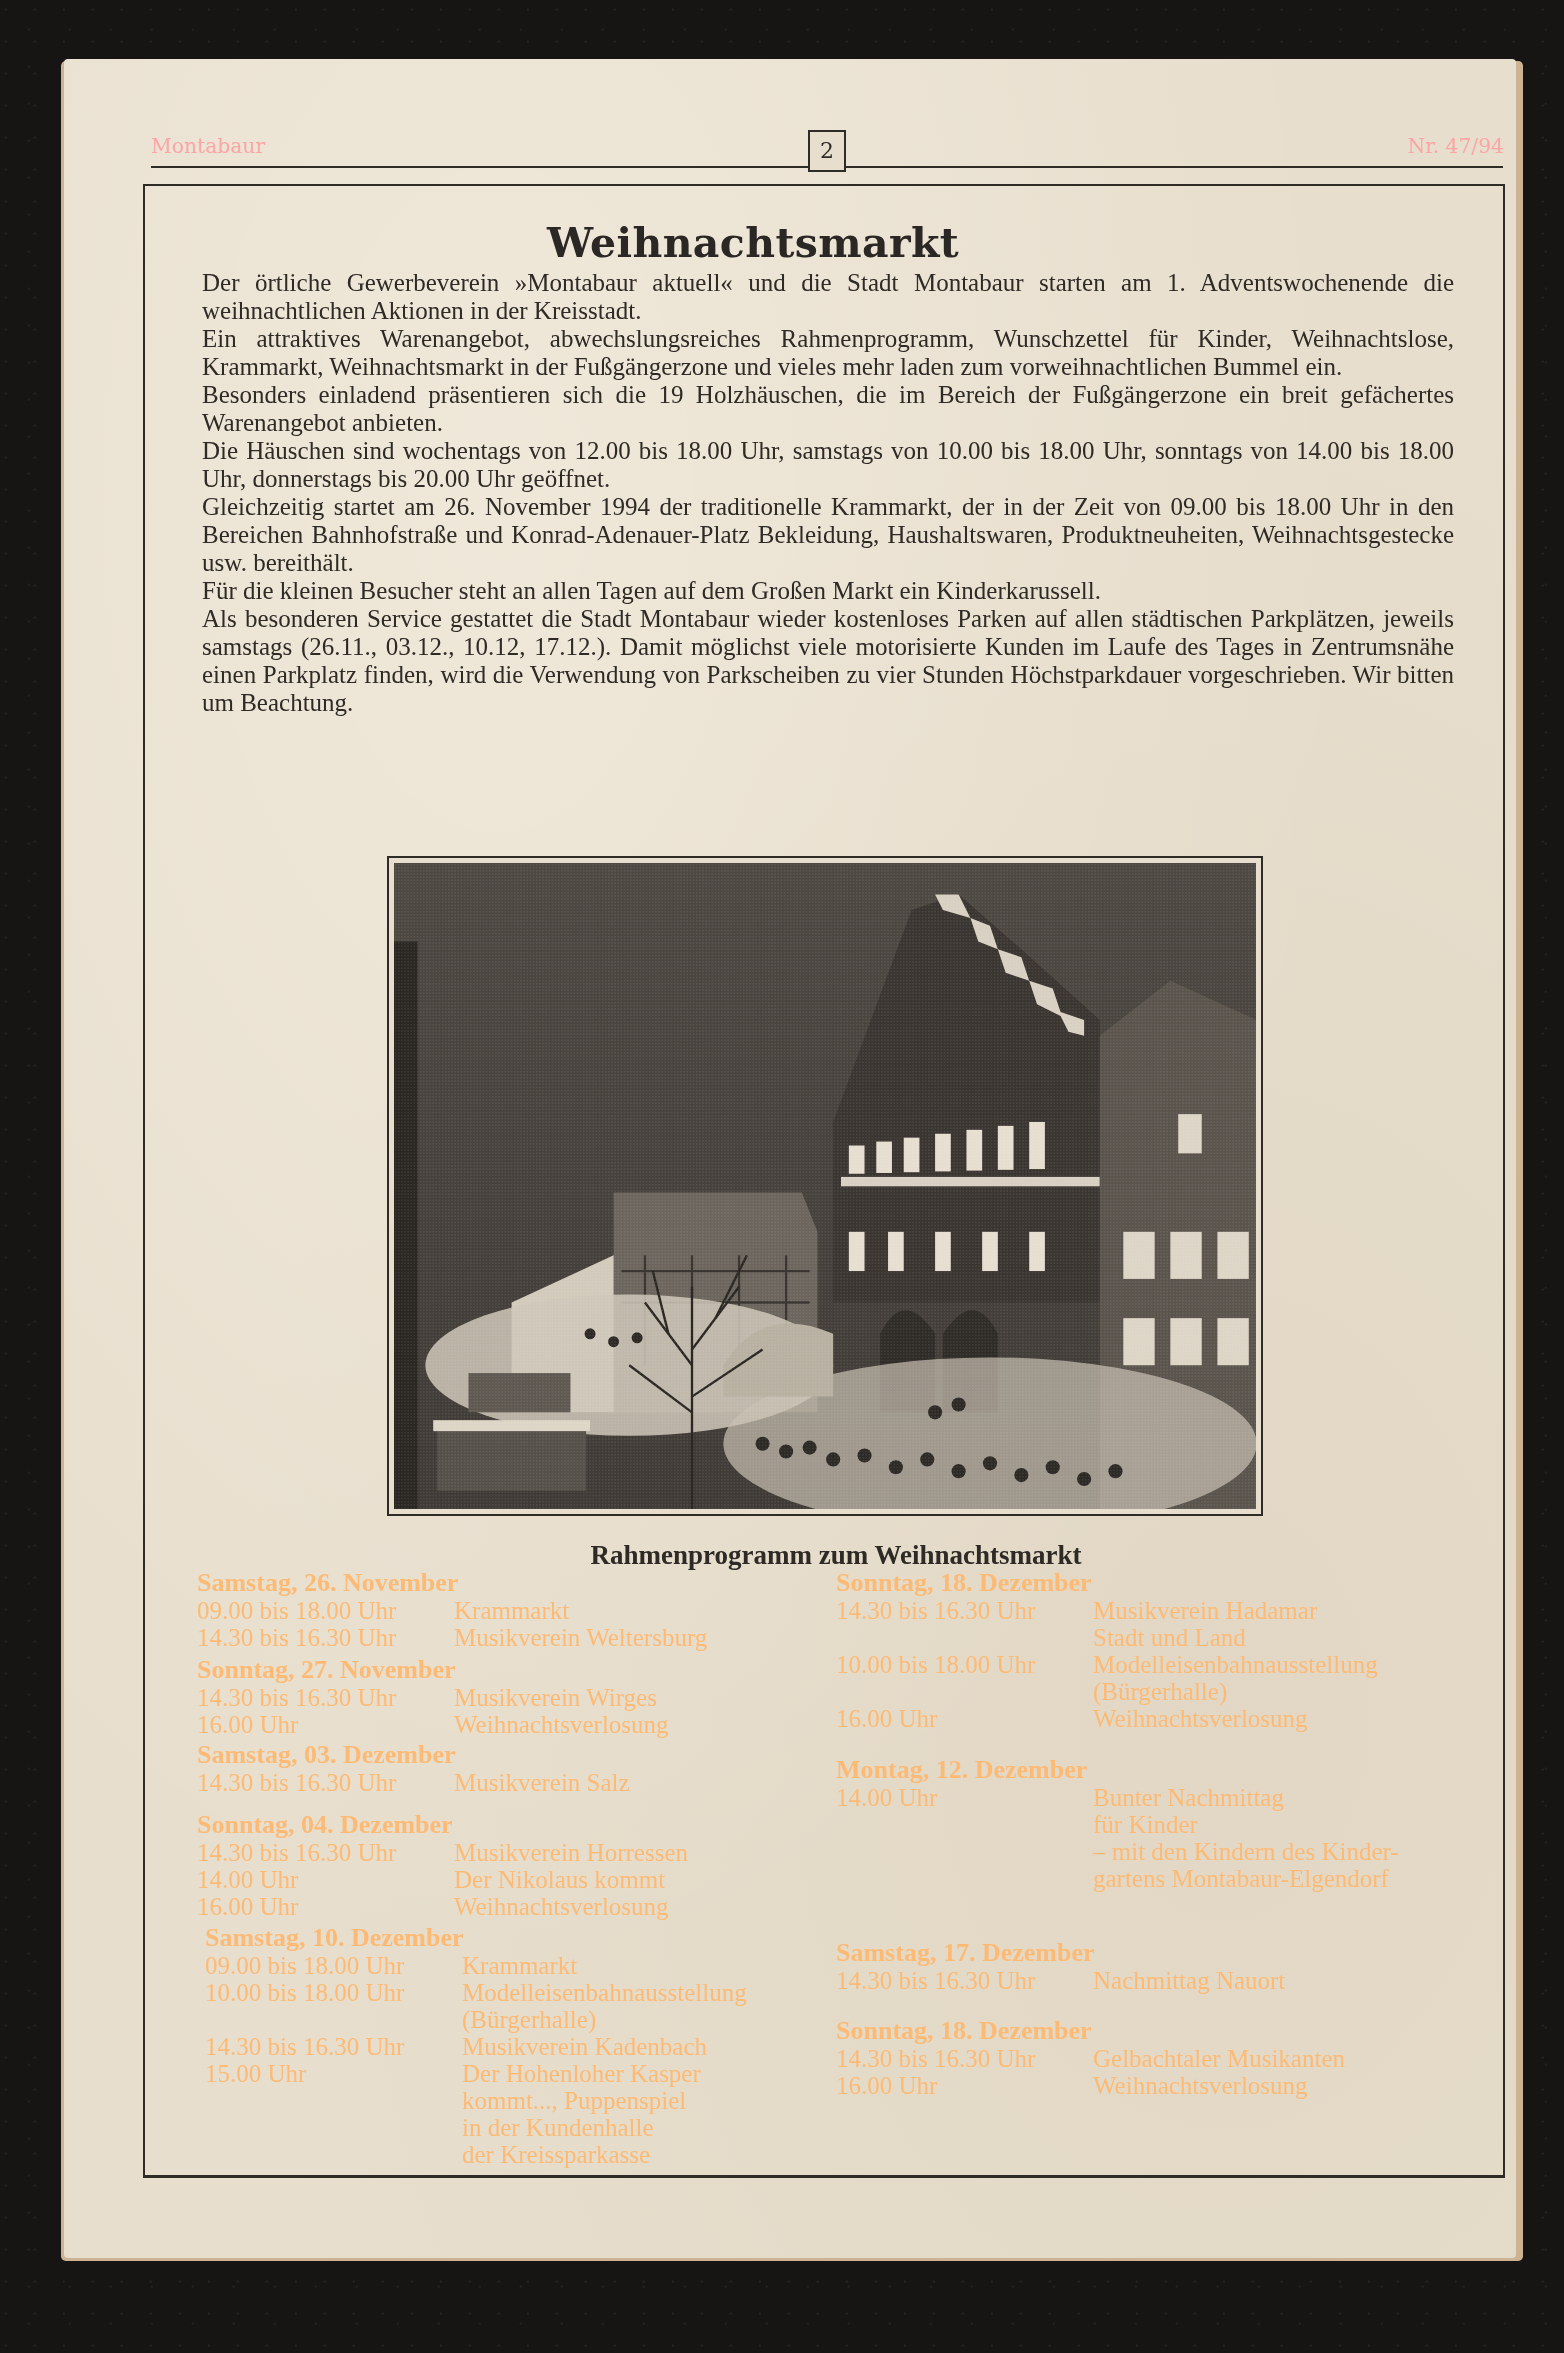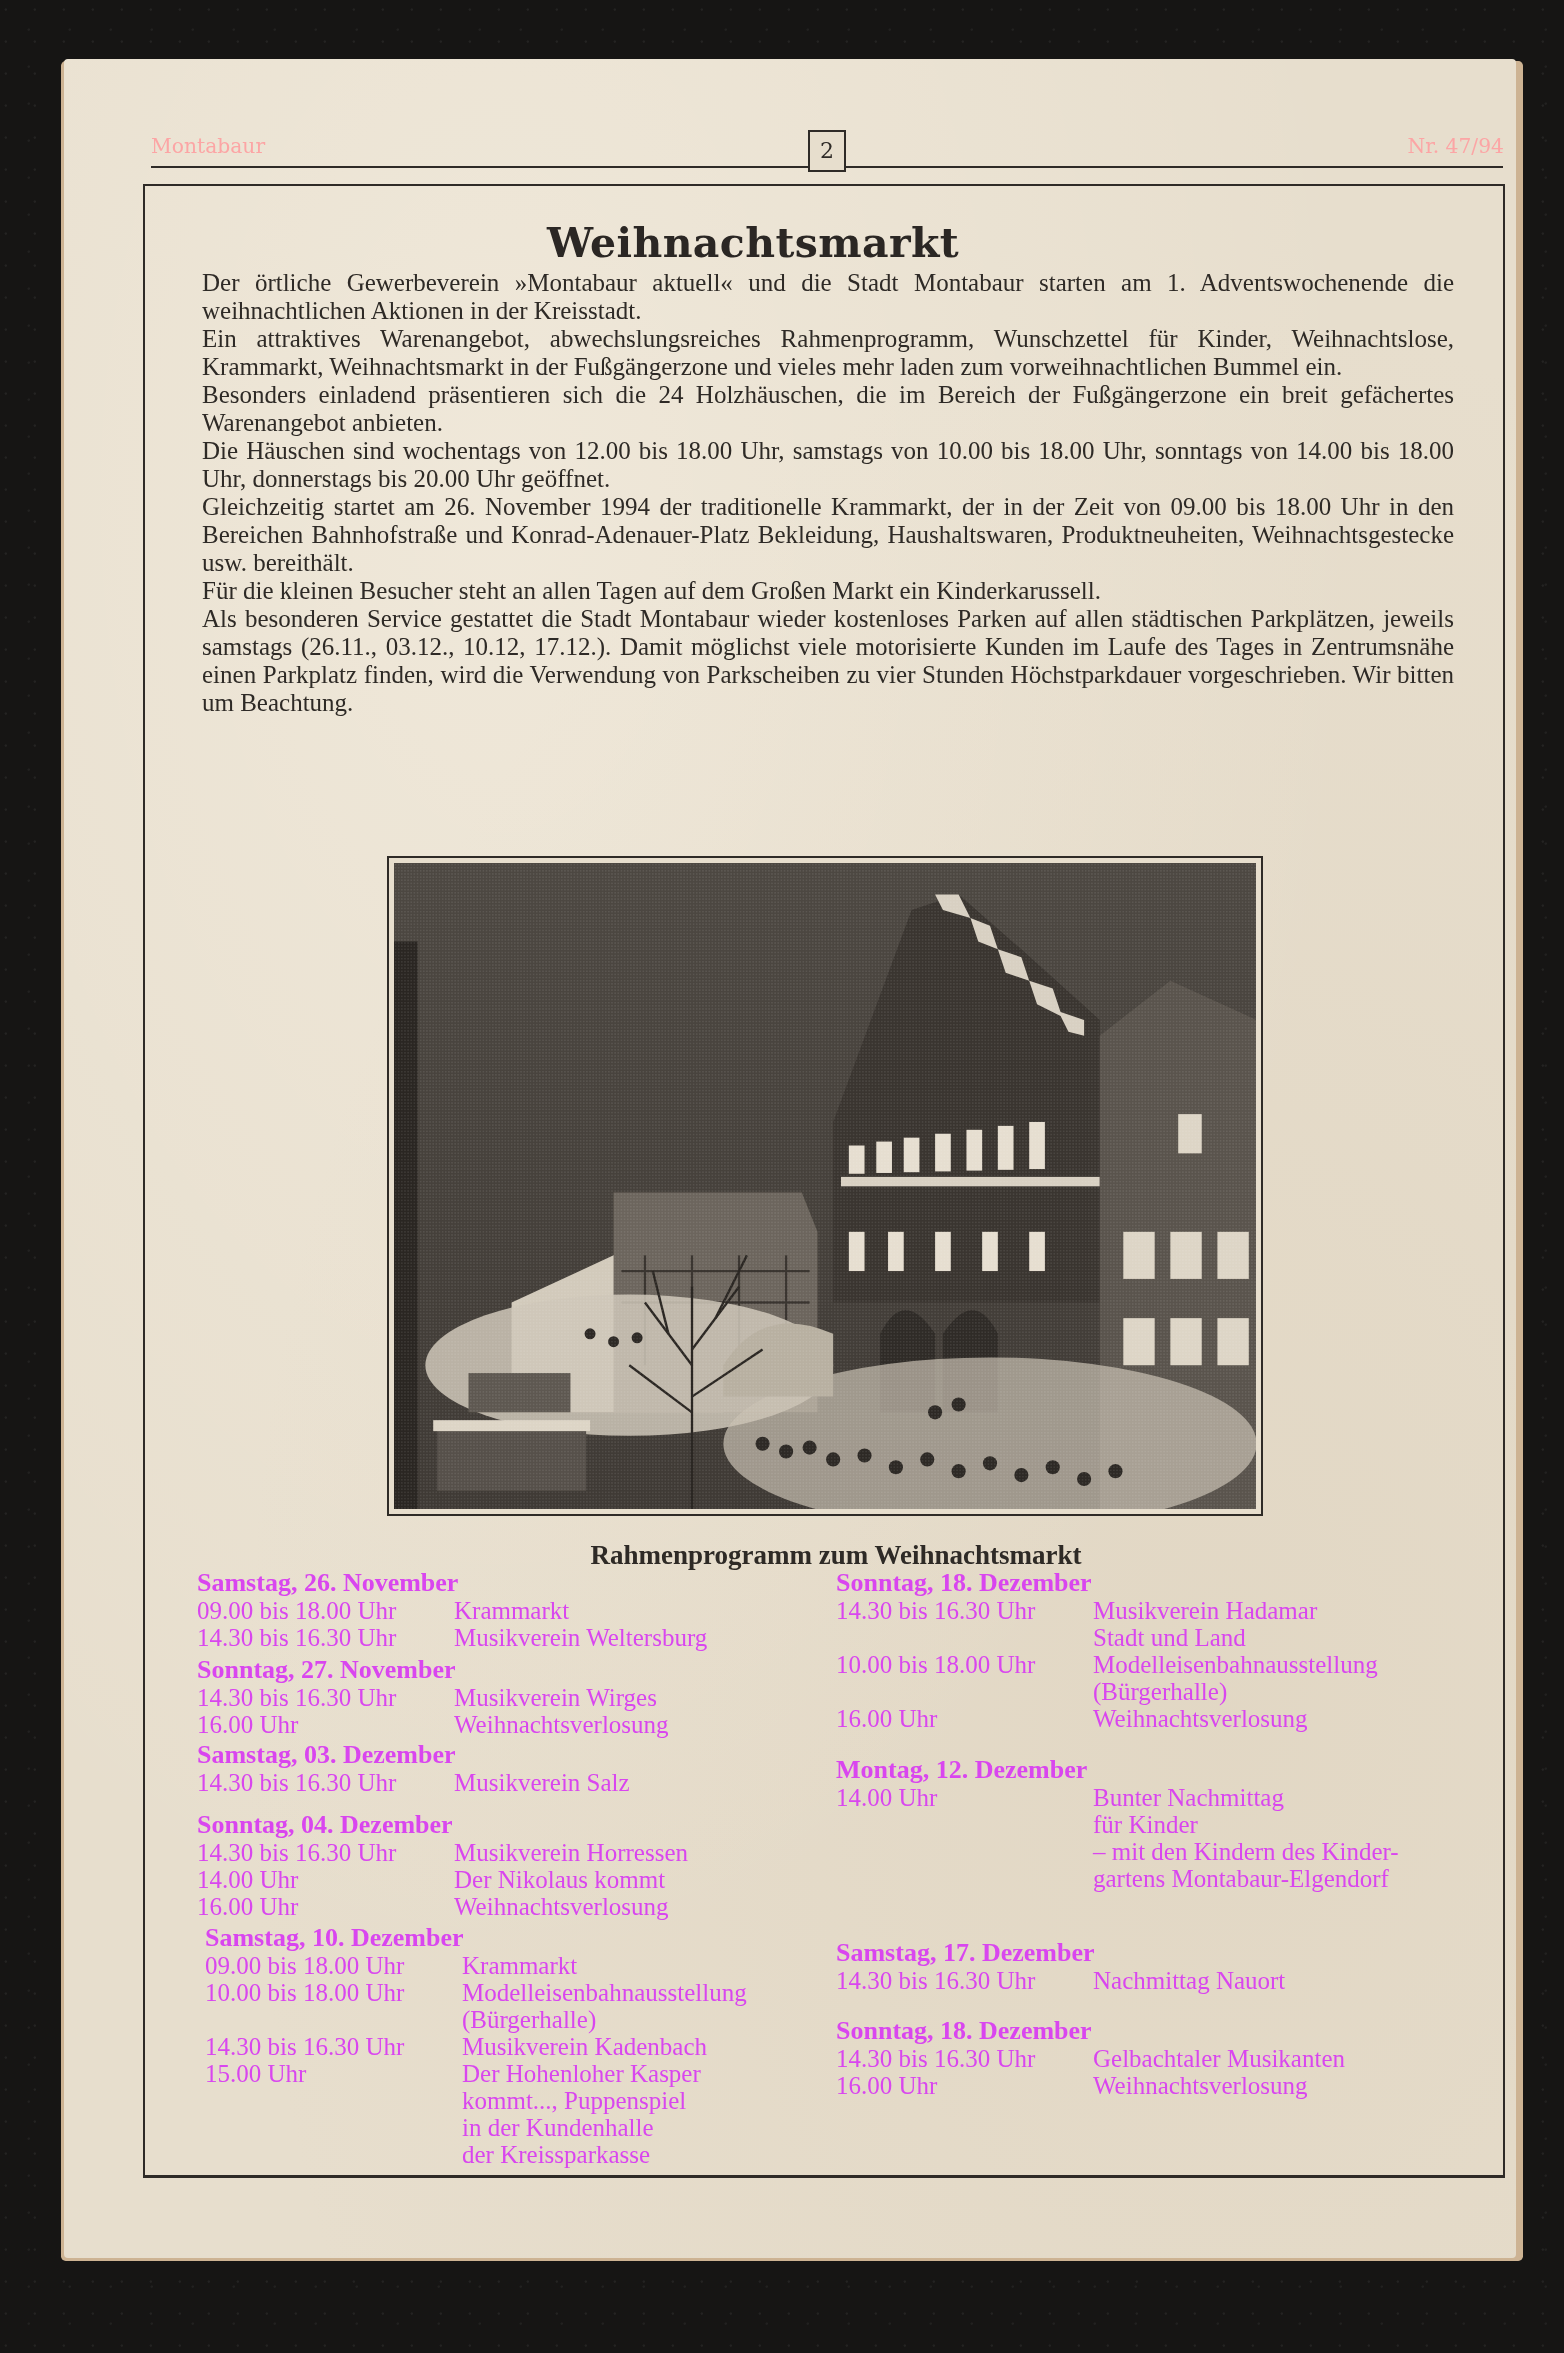--- a/index.html
+++ b/index.html
@@ -66,21 +66,21 @@
     overflow:hidden; background:#4a4540;
   }
   .photo svg { width:100%; height:100%; display:block; }
   .sched-title {
     position:absolute; left:143px; width:1386px; top:1540px;
     text-align:center; font-size:24px; font-weight:bold; line-height:30px;
     font-family:"Liberation Serif","DejaVu Serif",serif; font-size:27px;
   }
   .col {
     position:absolute; font-family:"Liberation Serif","DejaVu Serif",serif;
-    font-size:25px; line-height:27px; color:#d946ef;
+    font-size:25px; line-height:27px; color:#fdba74;
   }
   #col-left { left:197px; top:1569px; width:626px; }
   #col-right { left:836px; top:1569px; width:626px; }
   .day { margin:0 0 0 0; }
   .day-head { font-weight:bold; font-size:26px; line-height:28px; }
   .ev { display:flex; }
   .ev .t { width:257px; flex:none; white-space:nowrap; }
   .ev .d { flex:1; white-space:pre-line; }
 </style>
 </head>
@@ -95,21 +95,21 @@
 <div class="pagenum">2</div>
 <div class="hdr-text" id="hdr-right">Nr. 47/94</div>
 
 <div class="content-box"></div>
 
 <h1 class="title" style="margin:0">Weihnachtsmarkt</h1>
 
 <div class="body-text">
   <p>Der örtliche Gewerbeverein »Montabaur aktuell« und die Stadt Montabaur starten am 1. Adventswochenende die weihnachtlichen Aktionen in der Kreisstadt.</p>
   <p>Ein attraktives Warenangebot, abwechslungsreiches Rahmenprogramm, Wunschzettel für Kinder, Weihnachtslose, Krammarkt, Weihnachtsmarkt in der Fußgängerzone und vieles mehr laden zum vorweihnachtlichen Bummel ein.</p>
-  <p>Besonders einladend präsentieren sich die 24 Holzhäuschen, die im Bereich der Fußgängerzone ein breit gefächertes Warenangebot anbieten.</p>
+  <p>Besonders einladend präsentieren sich die 19 Holzhäuschen, die im Bereich der Fußgängerzone ein breit gefächertes Warenangebot anbieten.</p>
   <p>Die Häuschen sind wochentags von 12.00 bis 18.00 Uhr, samstags von 10.00 bis 18.00 Uhr, sonntags von 14.00 bis 18.00 Uhr, donnerstags bis 20.00 Uhr geöffnet.</p>
   <p>Gleichzeitig startet am 26. November 1994 der traditionelle Krammarkt, der in der Zeit von 09.00 bis 18.00 Uhr in den Bereichen Bahnhofstraße und Konrad-Adenauer-Platz Bekleidung, Haushaltswaren, Produktneuheiten, Weihnachtsgestecke usw. bereithält.</p>
   <p>Für die kleinen Besucher steht an allen Tagen auf dem Großen Markt ein Kinderkarussell.</p>
   <p>Als besonderen Service gestattet die Stadt Montabaur wieder kostenloses Parken auf allen städtischen Parkplätzen, jeweils samstags (26.11., 03.12., 10.12, 17.12.). Damit möglichst viele motorisierte Kunden im Laufe des Tages in Zentrumsnähe einen Parkplatz finden, wird die Verwendung von Parkscheiben zu vier Stunden Höchstparkdauer vorgeschrieben. Wir bitten um Beachtung.</p>
 </div>
 
 <div class="photo-frame">
   <div class="photo" title="Night photograph of the illuminated Christmas market in front of the town hall with crowds, stalls and a bare tree">
     <svg viewBox="0 0 1100 824" preserveAspectRatio="none">
       <defs>

